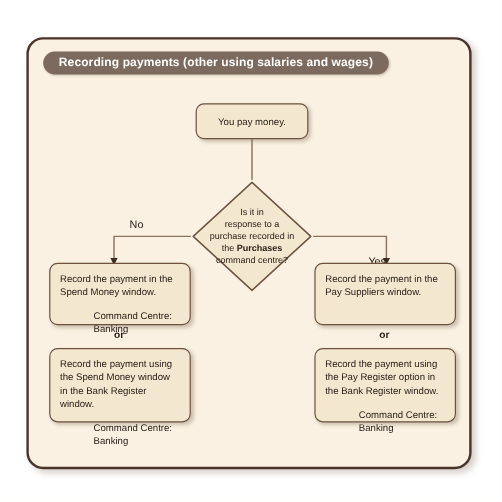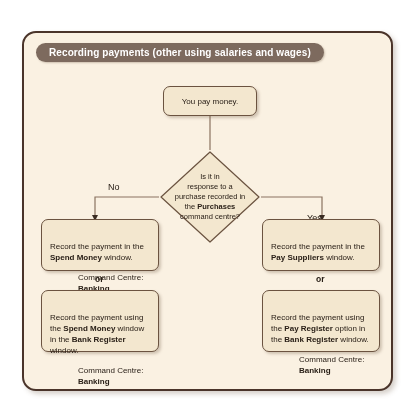--- a/index.html
+++ b/index.html
@@ -71,23 +71,23 @@
     background: #f3e7cf;
     border: 1px solid #6b5340;
     border-radius: 7px;
     box-sizing: border-box;
     box-shadow: 2px 2px 3px rgba(120,100,80,0.33);
     color: #2a2018;
     font-size: 8px;
     line-height: 11px;
   }
   .box .pad {
-    padding: 21px 8px;
-  }
-  .box b { font-weight: bold; }
+    padding: 7px 8px;
+  }
+  .box b { font-weight: normal; }
 
   .box-start {
     left: 163px;
     top: 86px;
     width: 94px;
     height: 30px;
     display: flex;
     align-items: center;
     justify-content: center;
   }

